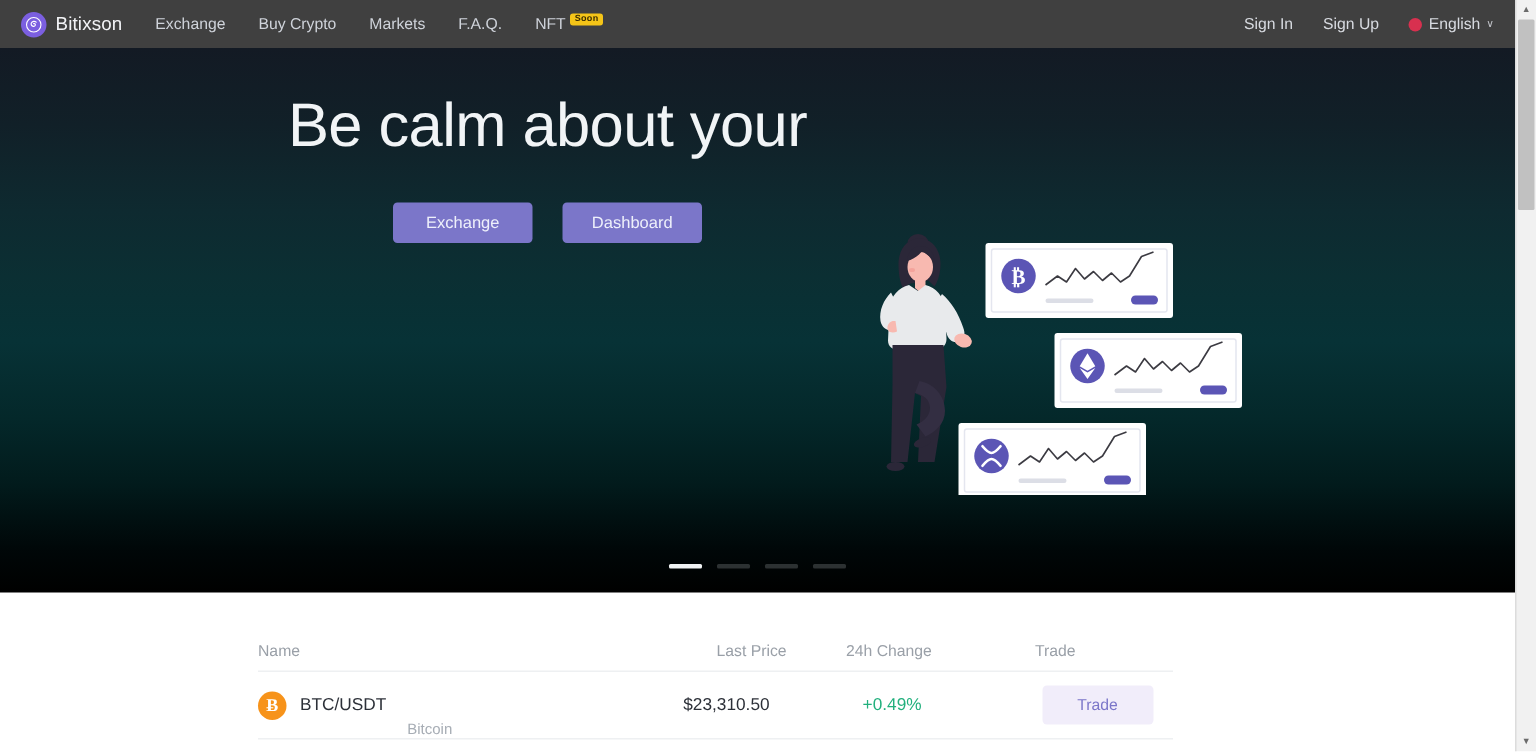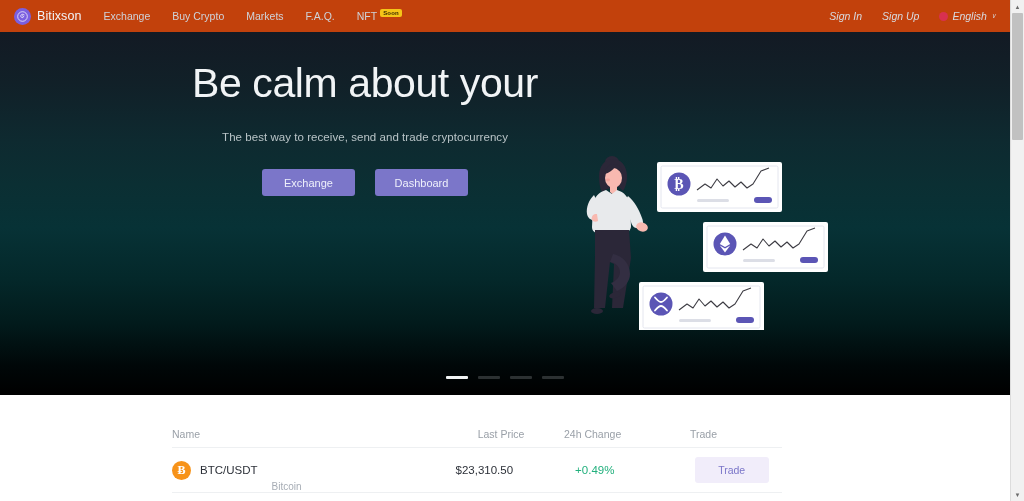--- a/index.html
+++ b/index.html
@@ -20,21 +20,21 @@
     top: 0; left: 0;
     width: 1010px; height: 501px;
     overflow: hidden;
     background: #ffffff;
   }
 
   
   .navbar {
     position: relative;
     height: 32px;
-    background: #c2410c;
+    background: #404040;
     display: flex;
     align-items: center;
     padding: 0 14px 0 14px;
     z-index: 20;
   }
   .brand {
     display: flex; align-items: center; gap: 6px;
     margin-right: 22px;
   }
   .brand-mark {
@@ -68,21 +68,21 @@
     font-weight: bold;
     padding: 1px 3px;
     border-radius: 2px;
     line-height: 1;
     position: relative;
     top: -3px;
     letter-spacing: .2px;
   }
   .nav-right {
     margin-left: auto;
-    display: flex; align-items: center; gap: 20px; font-style: italic;
+    display: flex; align-items: center; gap: 20px;
   }
   .nav-right .nav-link { color: #d8dbe1; }
   .lang {
     display: flex; align-items: center; gap: 4px;
     color: #d8dbe1; font-size: 10.5px; cursor: pointer;
   }
   .flag-dot {
     width: 9px; height: 9px; border-radius: 50%;
     background: #d8304f;
     display: inline-block;
@@ -303,21 +303,20 @@
       </div>
     </div>
 
     <div class="hero">
       <div class="hero-inner">
 
         <div class="hero-copy">
           <div class="hero-title">
             <div>Be calm about your</div>
           </div>
-          <div class="hero-sub">The best way to receive, send and trade cryptocurrency</div>
           <div class="hero-actions">
             <button class="btn">Exchange</button>
             <button class="btn">Dashboard</button>
           </div>
         </div>
 
         <div class="illo">
           <svg width="285" height="180" viewBox="0 0 285 180">
 
             <g>

